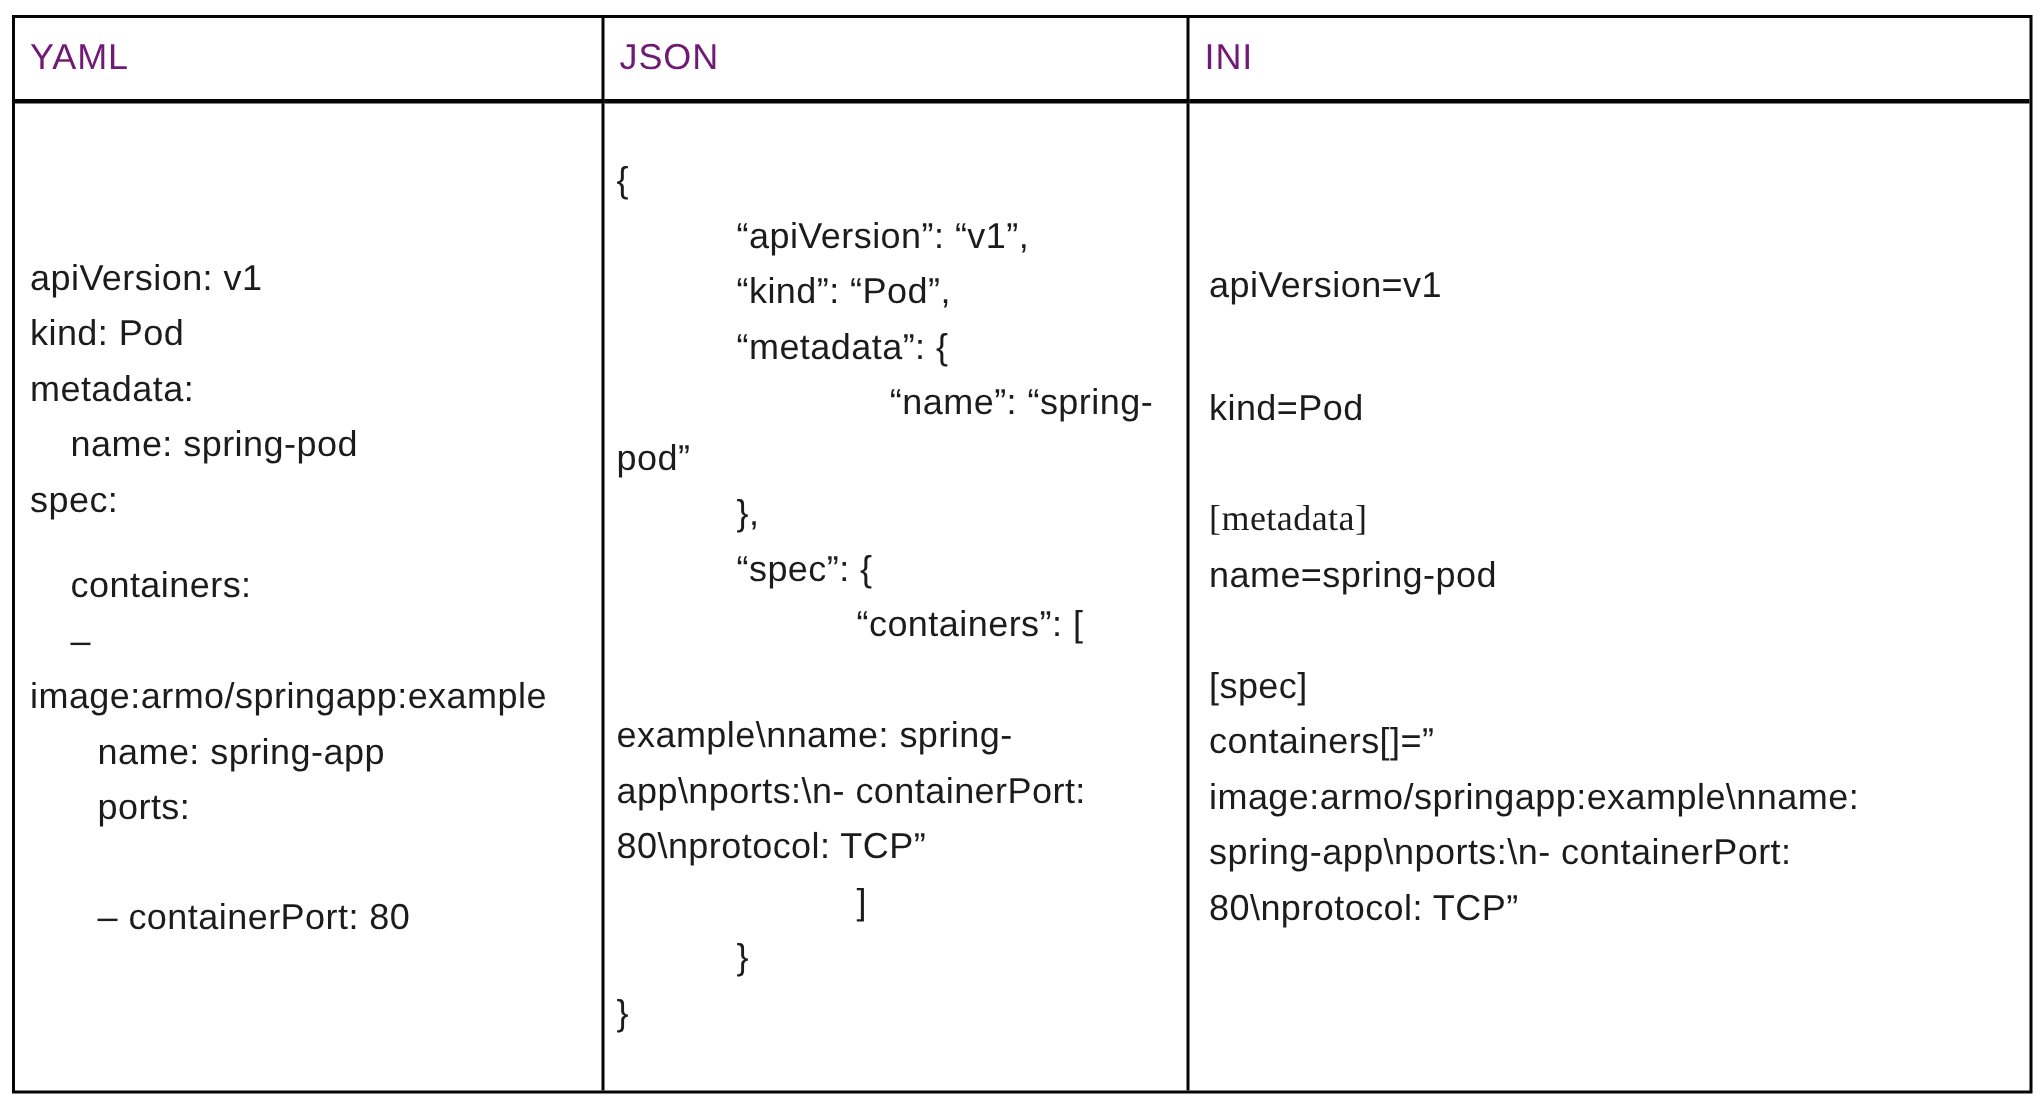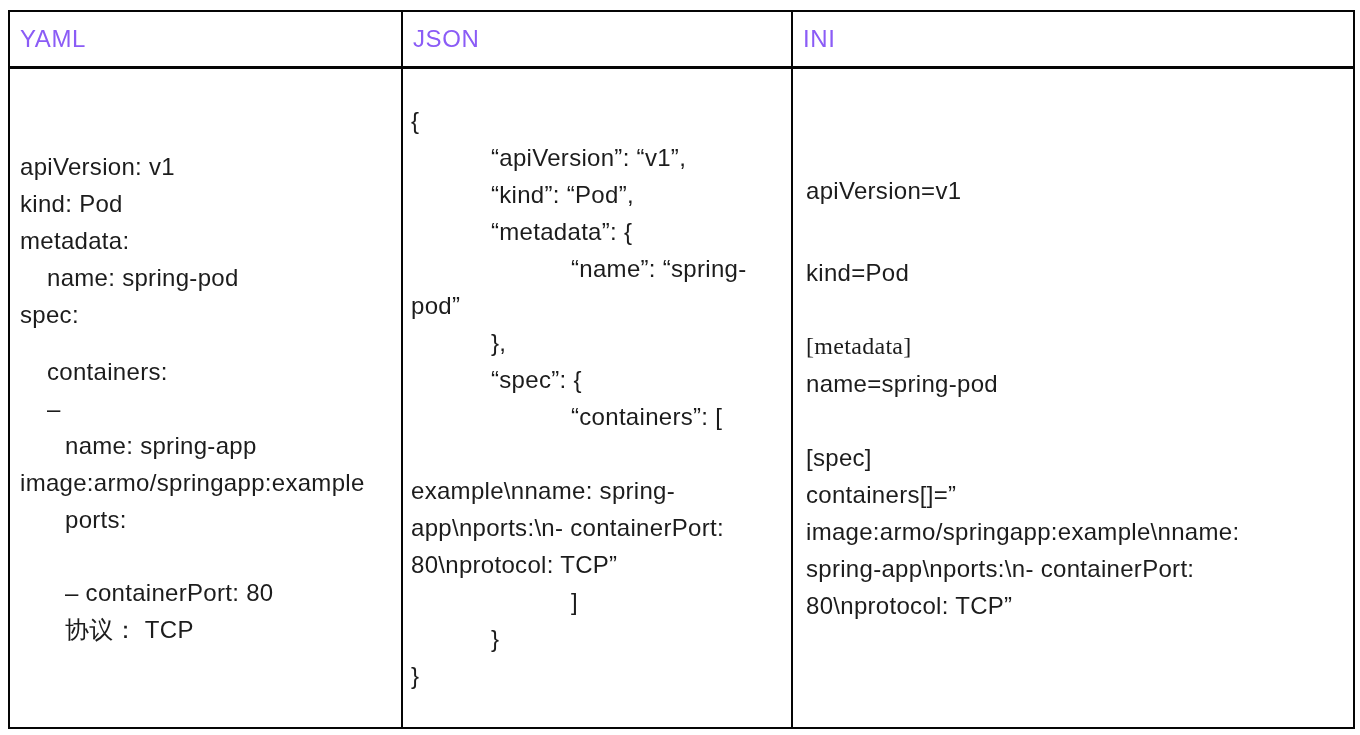--- a/index.html
+++ b/index.html
@@ -20,21 +20,21 @@
     grid-template-rows: 57px 1fr;
     background: #ffffff;
   }
   .header-cell {
     border-bottom: 3px solid #050505;
     display: flex;
     align-items: center;
     padding-left: 10px;
     font-size: 24px;
     letter-spacing: 0.6px;
-    color: #8b5cf6;
+    color: #701a75;
   }
   .col-sep { border-right: 2px solid #050505; }
   .code-cell {
     display: flex;
     flex-direction: column;
     justify-content: center;
     font-size: 24px;
     line-height: 37px;
     letter-spacing: 0.3px;
     overflow: hidden;
@@ -59,33 +59,32 @@
   <div class="header-cell">INI</div>
 
   <div class="code-cell cell-yaml col-sep">
       <div class="code-line" style="padding-left: 0px;">apiVersion: v1</div>
       <div class="code-line" style="padding-left: 0px;">kind: Pod</div>
       <div class="code-line" style="padding-left: 0px;">metadata:</div>
       <div class="code-line" style="padding-left: 27px;">name: spring-pod</div>
       <div class="code-line" style="padding-left: 0px;">spec:</div>
       <div class="code-line" style="padding-left: 27px; margin-top: 20px;">containers:</div>
       <div class="code-line" style="padding-left: 27px;">–</div>
+      <div class="code-line" style="padding-left: 0px;">image:armo/springapp:example</div>
       <div class="code-line" style="padding-left: 45px;">name: spring-app</div>
-      <div class="code-line" style="padding-left: 0px;">image:armo/springapp:example</div>
       <div class="code-line" style="padding-left: 45px;">ports:</div>
       <div class="code-line" style="padding-left: 45px; margin-top: 36px;">– containerPort: 80</div>
-      <div class="code-line" style="padding-left: 45px;">协议： TCP</div>
     </div>
 
   <div class="code-cell cell-json col-sep">
       <div class="code-line" style="padding-left: 0px;">{</div>
       <div class="code-line" style="padding-left: 80px;">“apiVersion”: “v1”,</div>
       <div class="code-line" style="padding-left: 80px;">“kind”: “Pod”,</div>
       <div class="code-line" style="padding-left: 80px;">“metadata”: {</div>
-      <div class="code-line" style="padding-left: 160px;">“name”: “spring-</div>
+      <div class="code-line" style="padding-left: 160px; text-align: center;">“name”: “spring-</div>
       <div class="code-line" style="padding-left: 0px;">pod”</div>
       <div class="code-line" style="padding-left: 80px;">},</div>
       <div class="code-line" style="padding-left: 80px;">“spec”: {</div>
       <div class="code-line" style="padding-left: 160px;">“containers”: [</div>
       <div class="code-line" style="padding-left: 0px;">&nbsp;</div>
       <div class="code-line" style="padding-left: 0px;">example\nname: spring-</div>
       <div class="code-line" style="padding-left: 0px;">app\nports:\n- containerPort:</div>
       <div class="code-line" style="padding-left: 0px;">80\nprotocol: TCP”</div>
       <div class="code-line" style="padding-left: 160px;">]</div>
       <div class="code-line" style="padding-left: 80px;">}</div>

